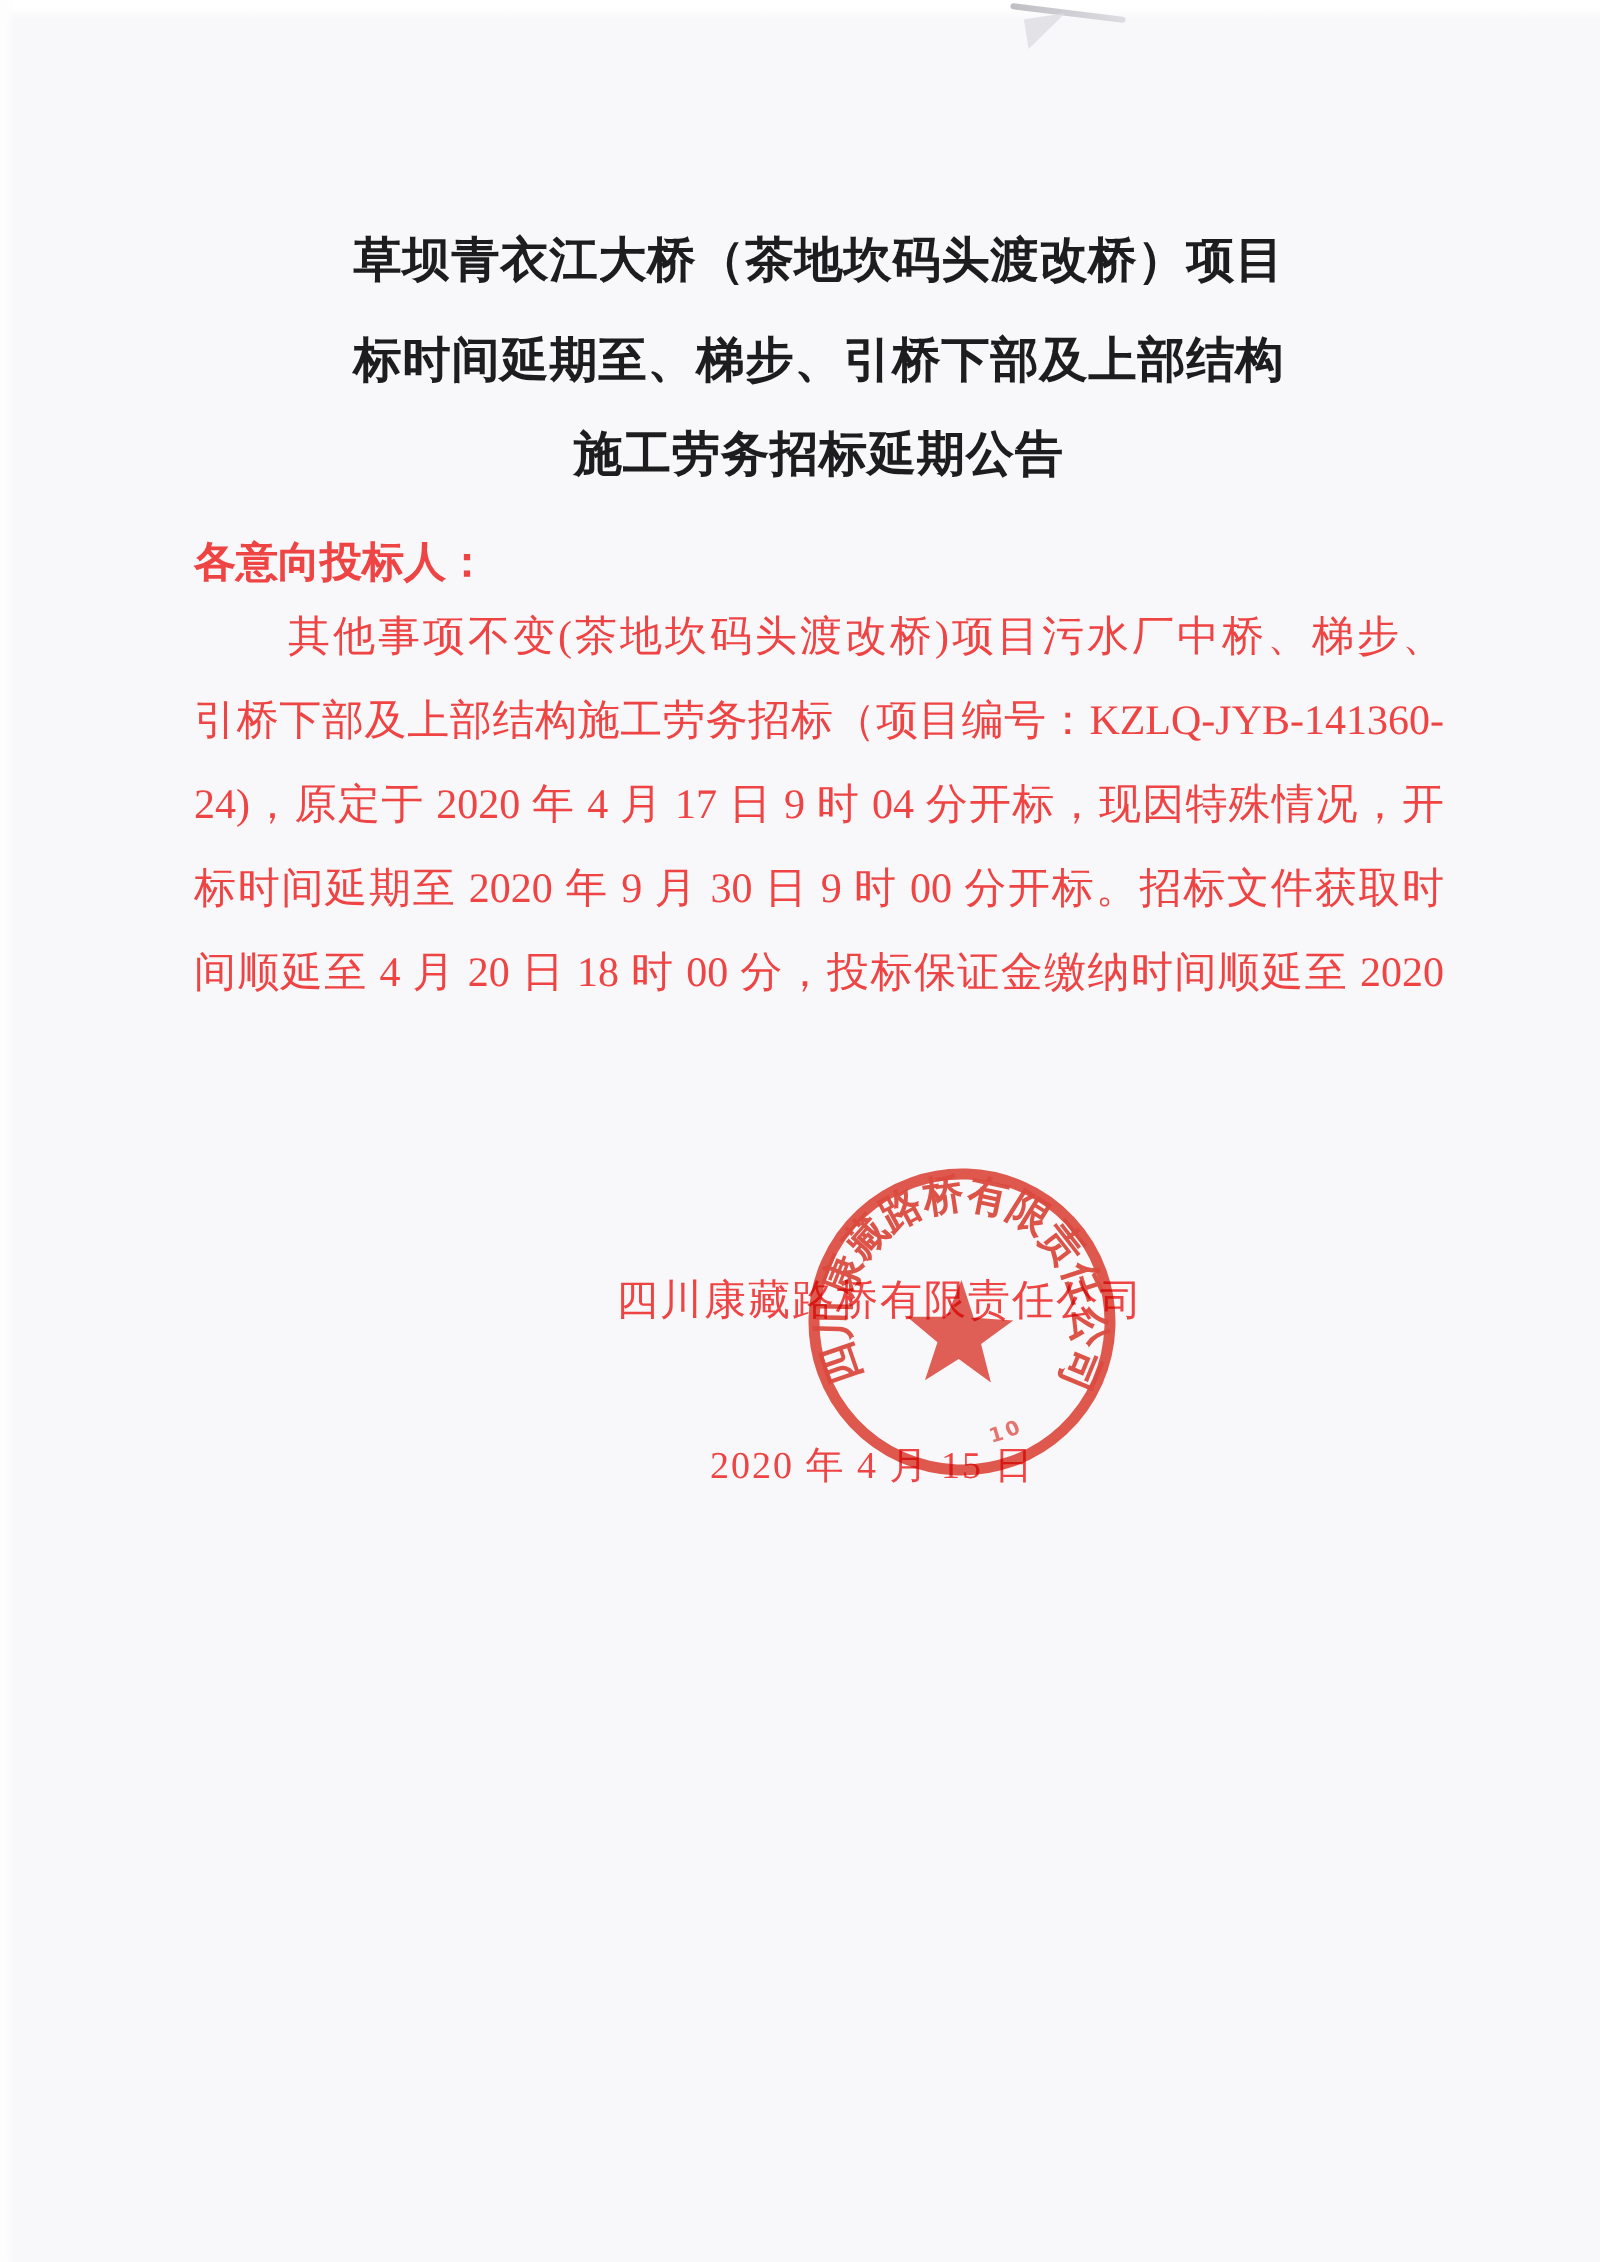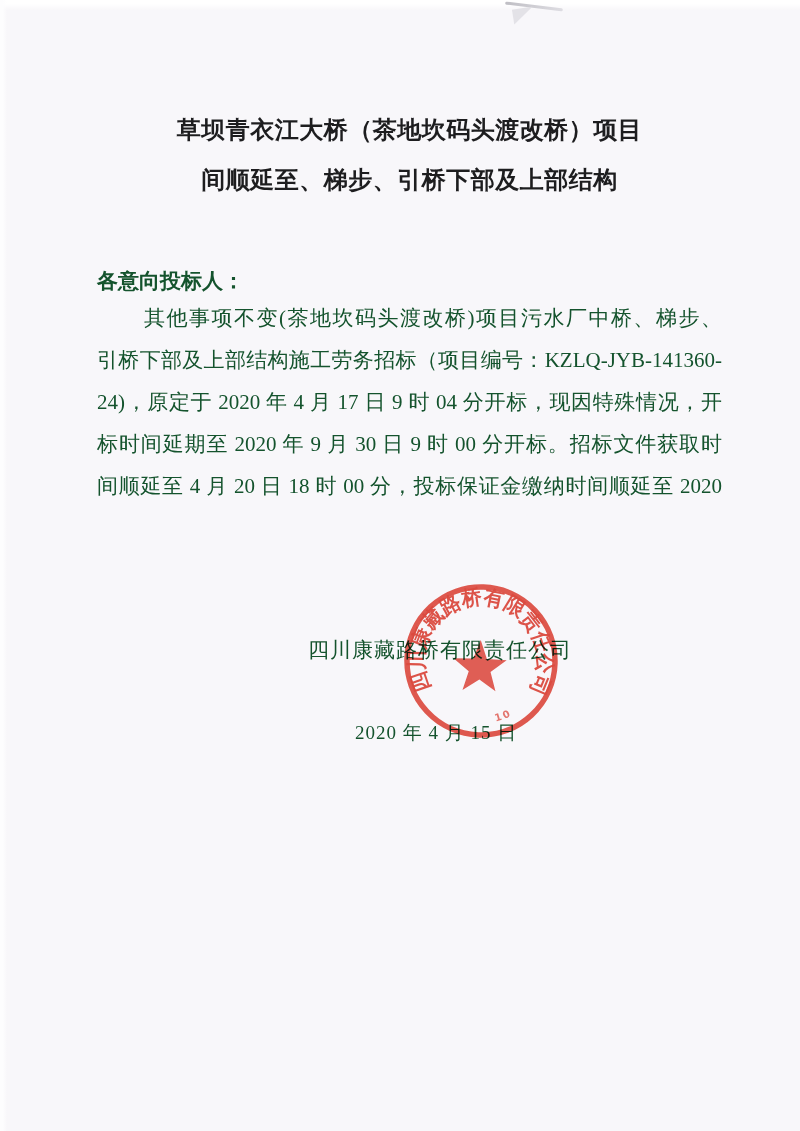--- a/index.html
+++ b/index.html
@@ -24,21 +24,21 @@
   .fold-line {
     position: absolute; left: 505px; top: 5px; width: 58px; height: 3px;
     background: linear-gradient(to right, #b4b3ba, #d9d8de);
     transform: rotate(7deg); border-radius: 2px; opacity: .85;
   }
   .fold-shadow {
     position: absolute; left: 513px; top: 8px; width: 0; height: 0;
     border-top: 15px solid #dddce2; border-right: 21px solid transparent;
     transform: rotate(-9deg); opacity: .8;
   }
-  .txt { position: absolute; color: #14532d; }
+  .txt { position: absolute; color: #ef4444; }
   .title-line {
     left: 97px; width: 625px; text-align: center;
     font-size: 24px; font-weight: 700; letter-spacing: 0.5px;
     color: #1d1d1f;
   }
   .body-line {
     left: 97px; width: 625px; font-size: 21px; line-height: 28px;
     white-space: nowrap;
   }
   .jline { white-space: normal; text-align: justify; text-align-last: justify; }
@@ -64,21 +64,22 @@
 <body>
 
 <div class="page">
 
   <div class="edge-top"></div>
   <div class="edge-left"></div>
   <div class="fold-line"></div>
   <div class="fold-shadow"></div>
 
   <div class="txt title-line" style="top:114px">草坝青衣江大桥（茶地坎码头渡改桥）项目</div>
-  <div class="txt title-line" style="top:164px">间顺延至、梯步、引桥下部及上部结构</div>
+  <div class="txt title-line" style="top:164px">标时间延期至、梯步、引桥下部及上部结构</div>
+  <div class="txt title-line" style="top:211px">施工劳务招标延期公告</div>
 
   <div class="txt body-line salutation" style="top:267px">各意向投标人：</div>
 
   <div class="txt body-line jline indent" style="top:304px">其他事项不变(茶地坎码头渡改桥)项目污水厂中桥、梯步、</div>
   <div class="txt body-line jline" style="top:346px">引桥下部及上部结构施工劳务招标（项目编号：KZLQ-JYB-141360-</div>
   <div class="txt body-line jline" style="top:388px">24)，原定于 2020 年 4 月 17 日 9 时 04 分开标，现因特殊情况，开</div>
   <div class="txt body-line jline" style="top:430px">标时间延期至 2020 年 9 月 30 日 9 时 00 分开标。招标文件获取时</div>
   <div class="txt body-line jline" style="top:472px">间顺延至 4 月 20 日 18 时 00 分，投标保证金缴纳时间顺延至 2020</div>
 
   <div class="txt sig-line" style="left:308px; top:636px">四川康藏路桥有限责任公司</div>

